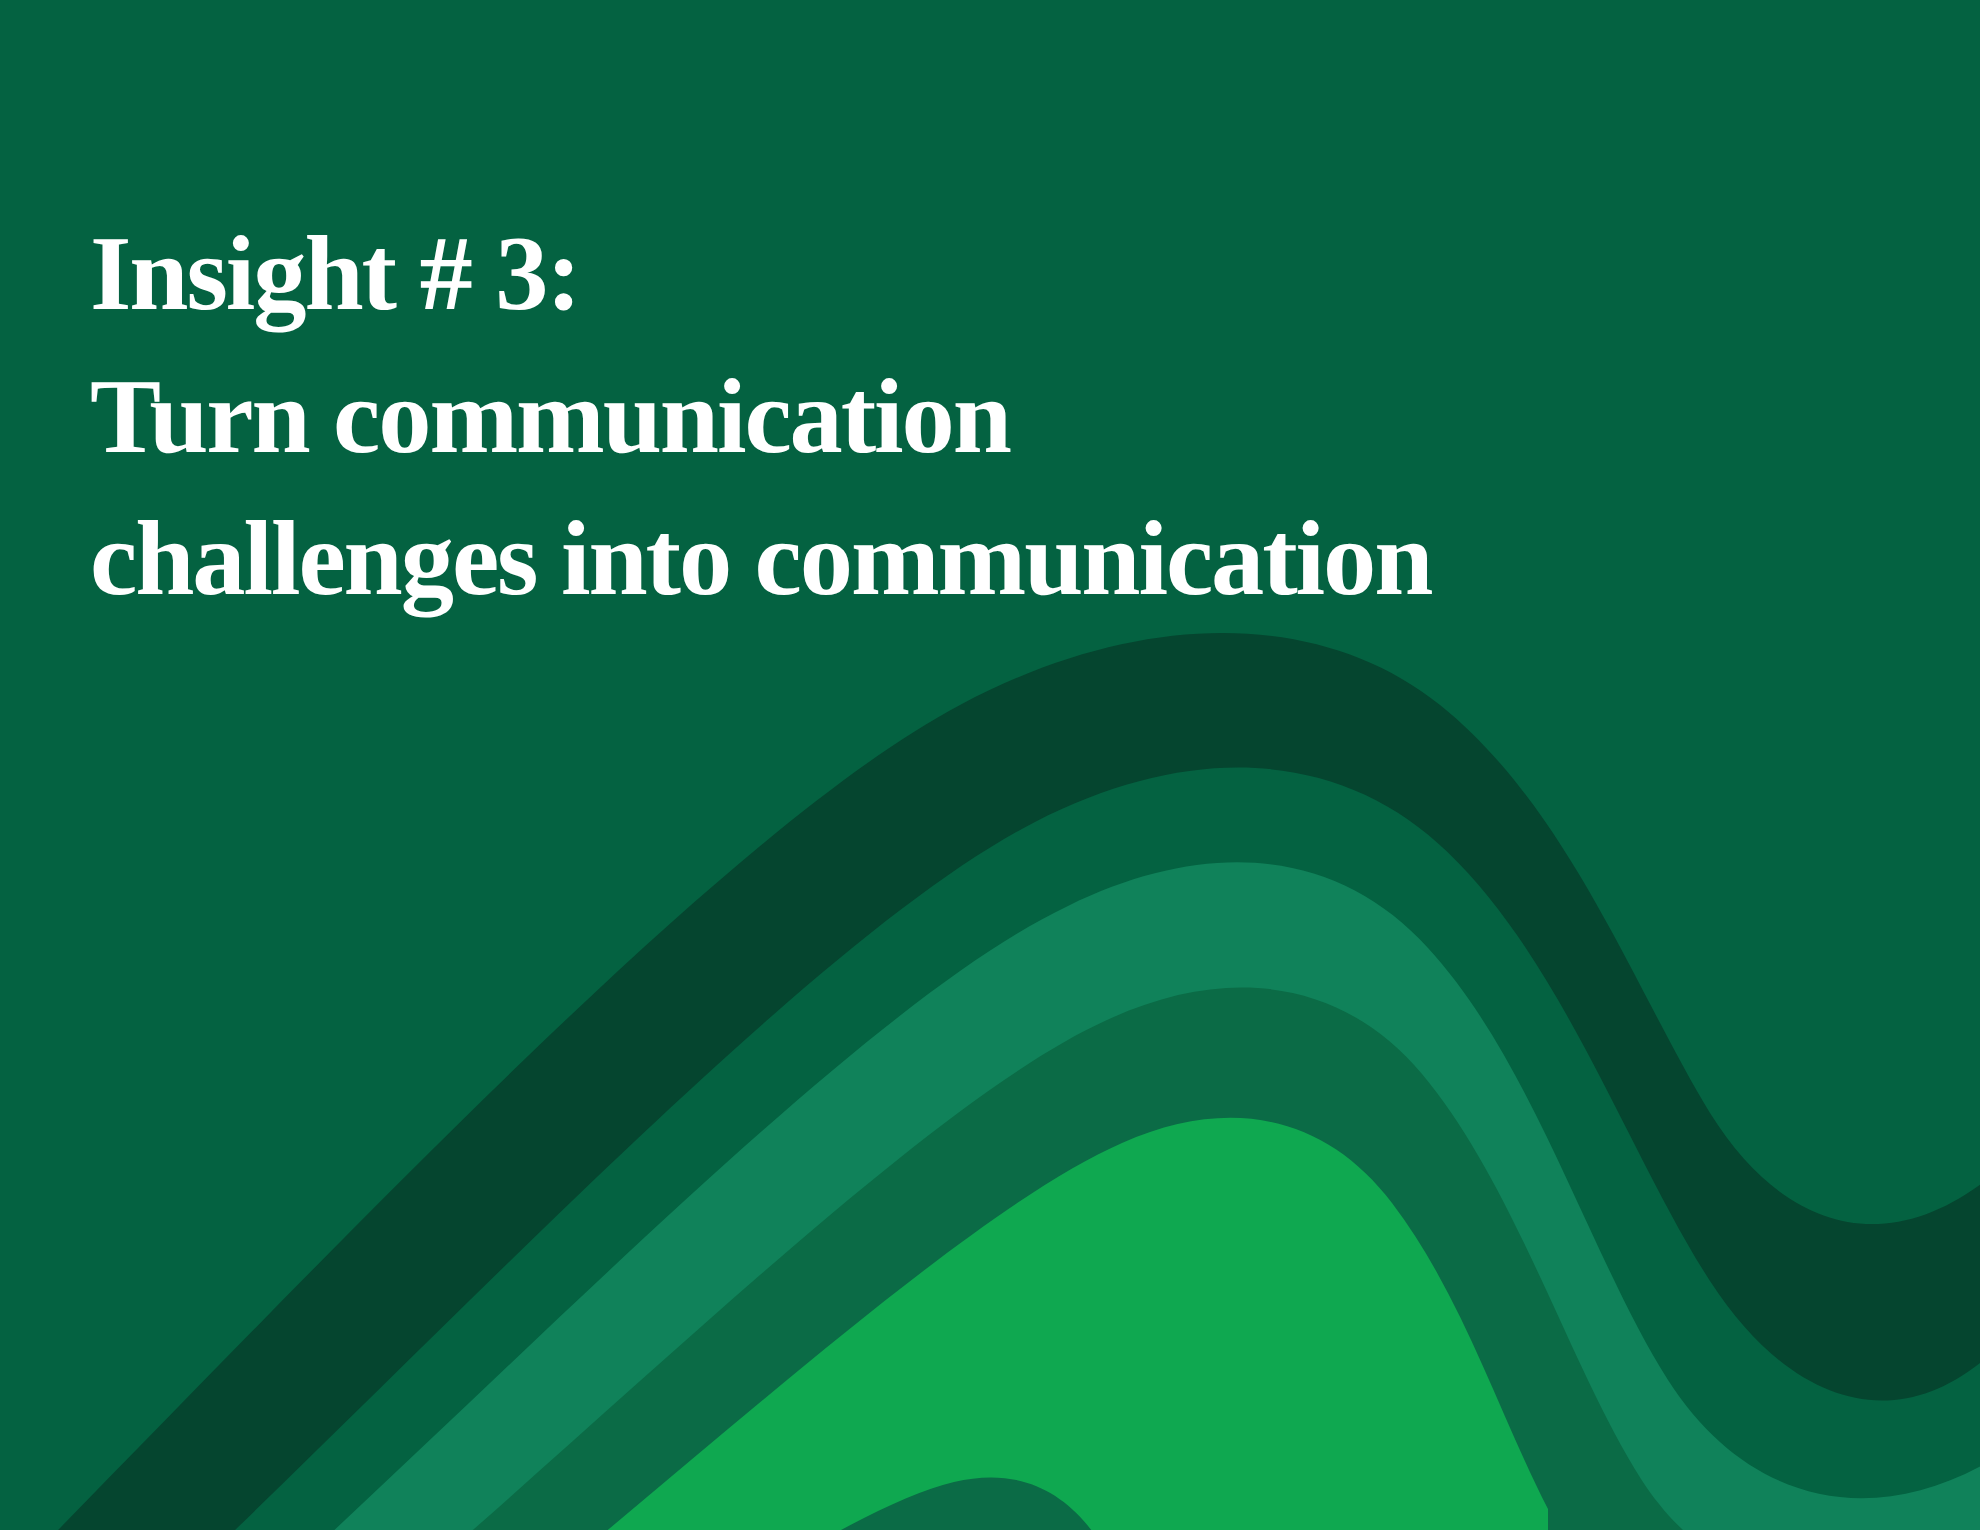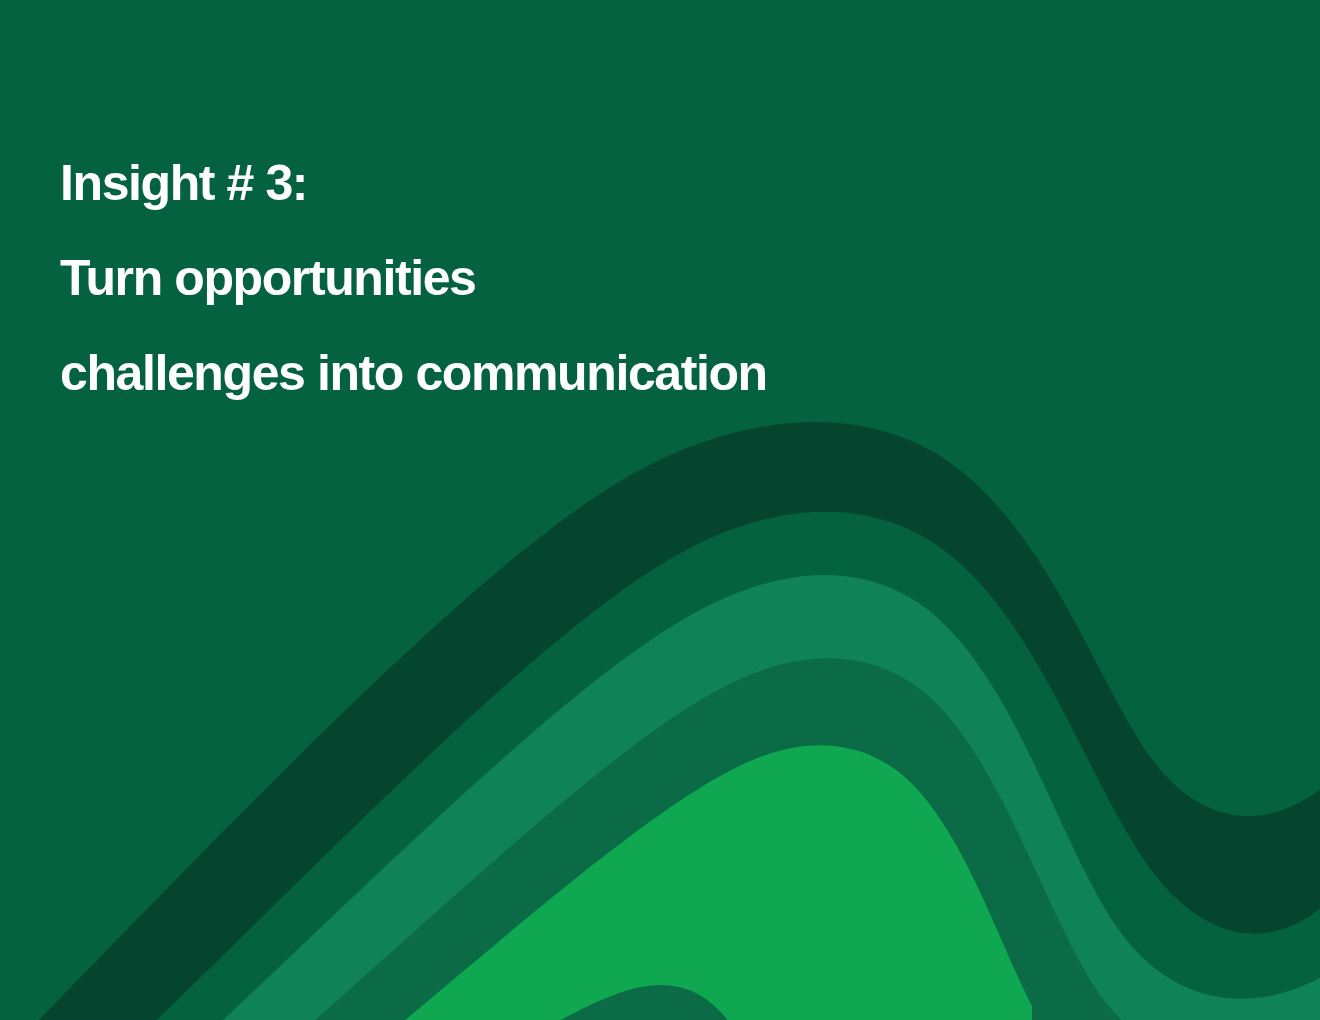--- a/index.html
+++ b/index.html
@@ -25,23 +25,23 @@
   #headline-block {
     position: absolute;
     left: 60px;
     top: 136px;
     width: 1200px;
     z-index: 5;
   }
   .headline-line {
     display: block;
     color: #ffffff;
-    font-family: Liberation Sans, sans-serif;
+    font-family: Liberation Serif, serif;
     font-weight: bold;
-    font-size: 50px;
+    font-size: 71px;
     line-height: 95px;
     letter-spacing: -1.4px;
     white-space: pre;
     margin: 0;
   }
 </style>
 </head>
 <body>
 
 <div id="slide" style="background: rgb(4, 98, 65);">
@@ -85,17 +85,17 @@
     <path fill="#0B6B46" d="M 330 1170
              C 450 1086, 570 1004, 636 988
              C 686 976, 722 1000, 744 1048
              C 756 1074, 764 1110, 772 1170
              Z"></path>
 
   </svg>
 
   <div id="headline-block">
     <span class="headline-line">Insight # 3:</span>
-    <span class="headline-line">Turn opportunities</span>
+    <span class="headline-line">Turn communication</span>
     <span class="headline-line">challenges into communication</span>
   </div>
 
 </div>
 
 </body></html>

